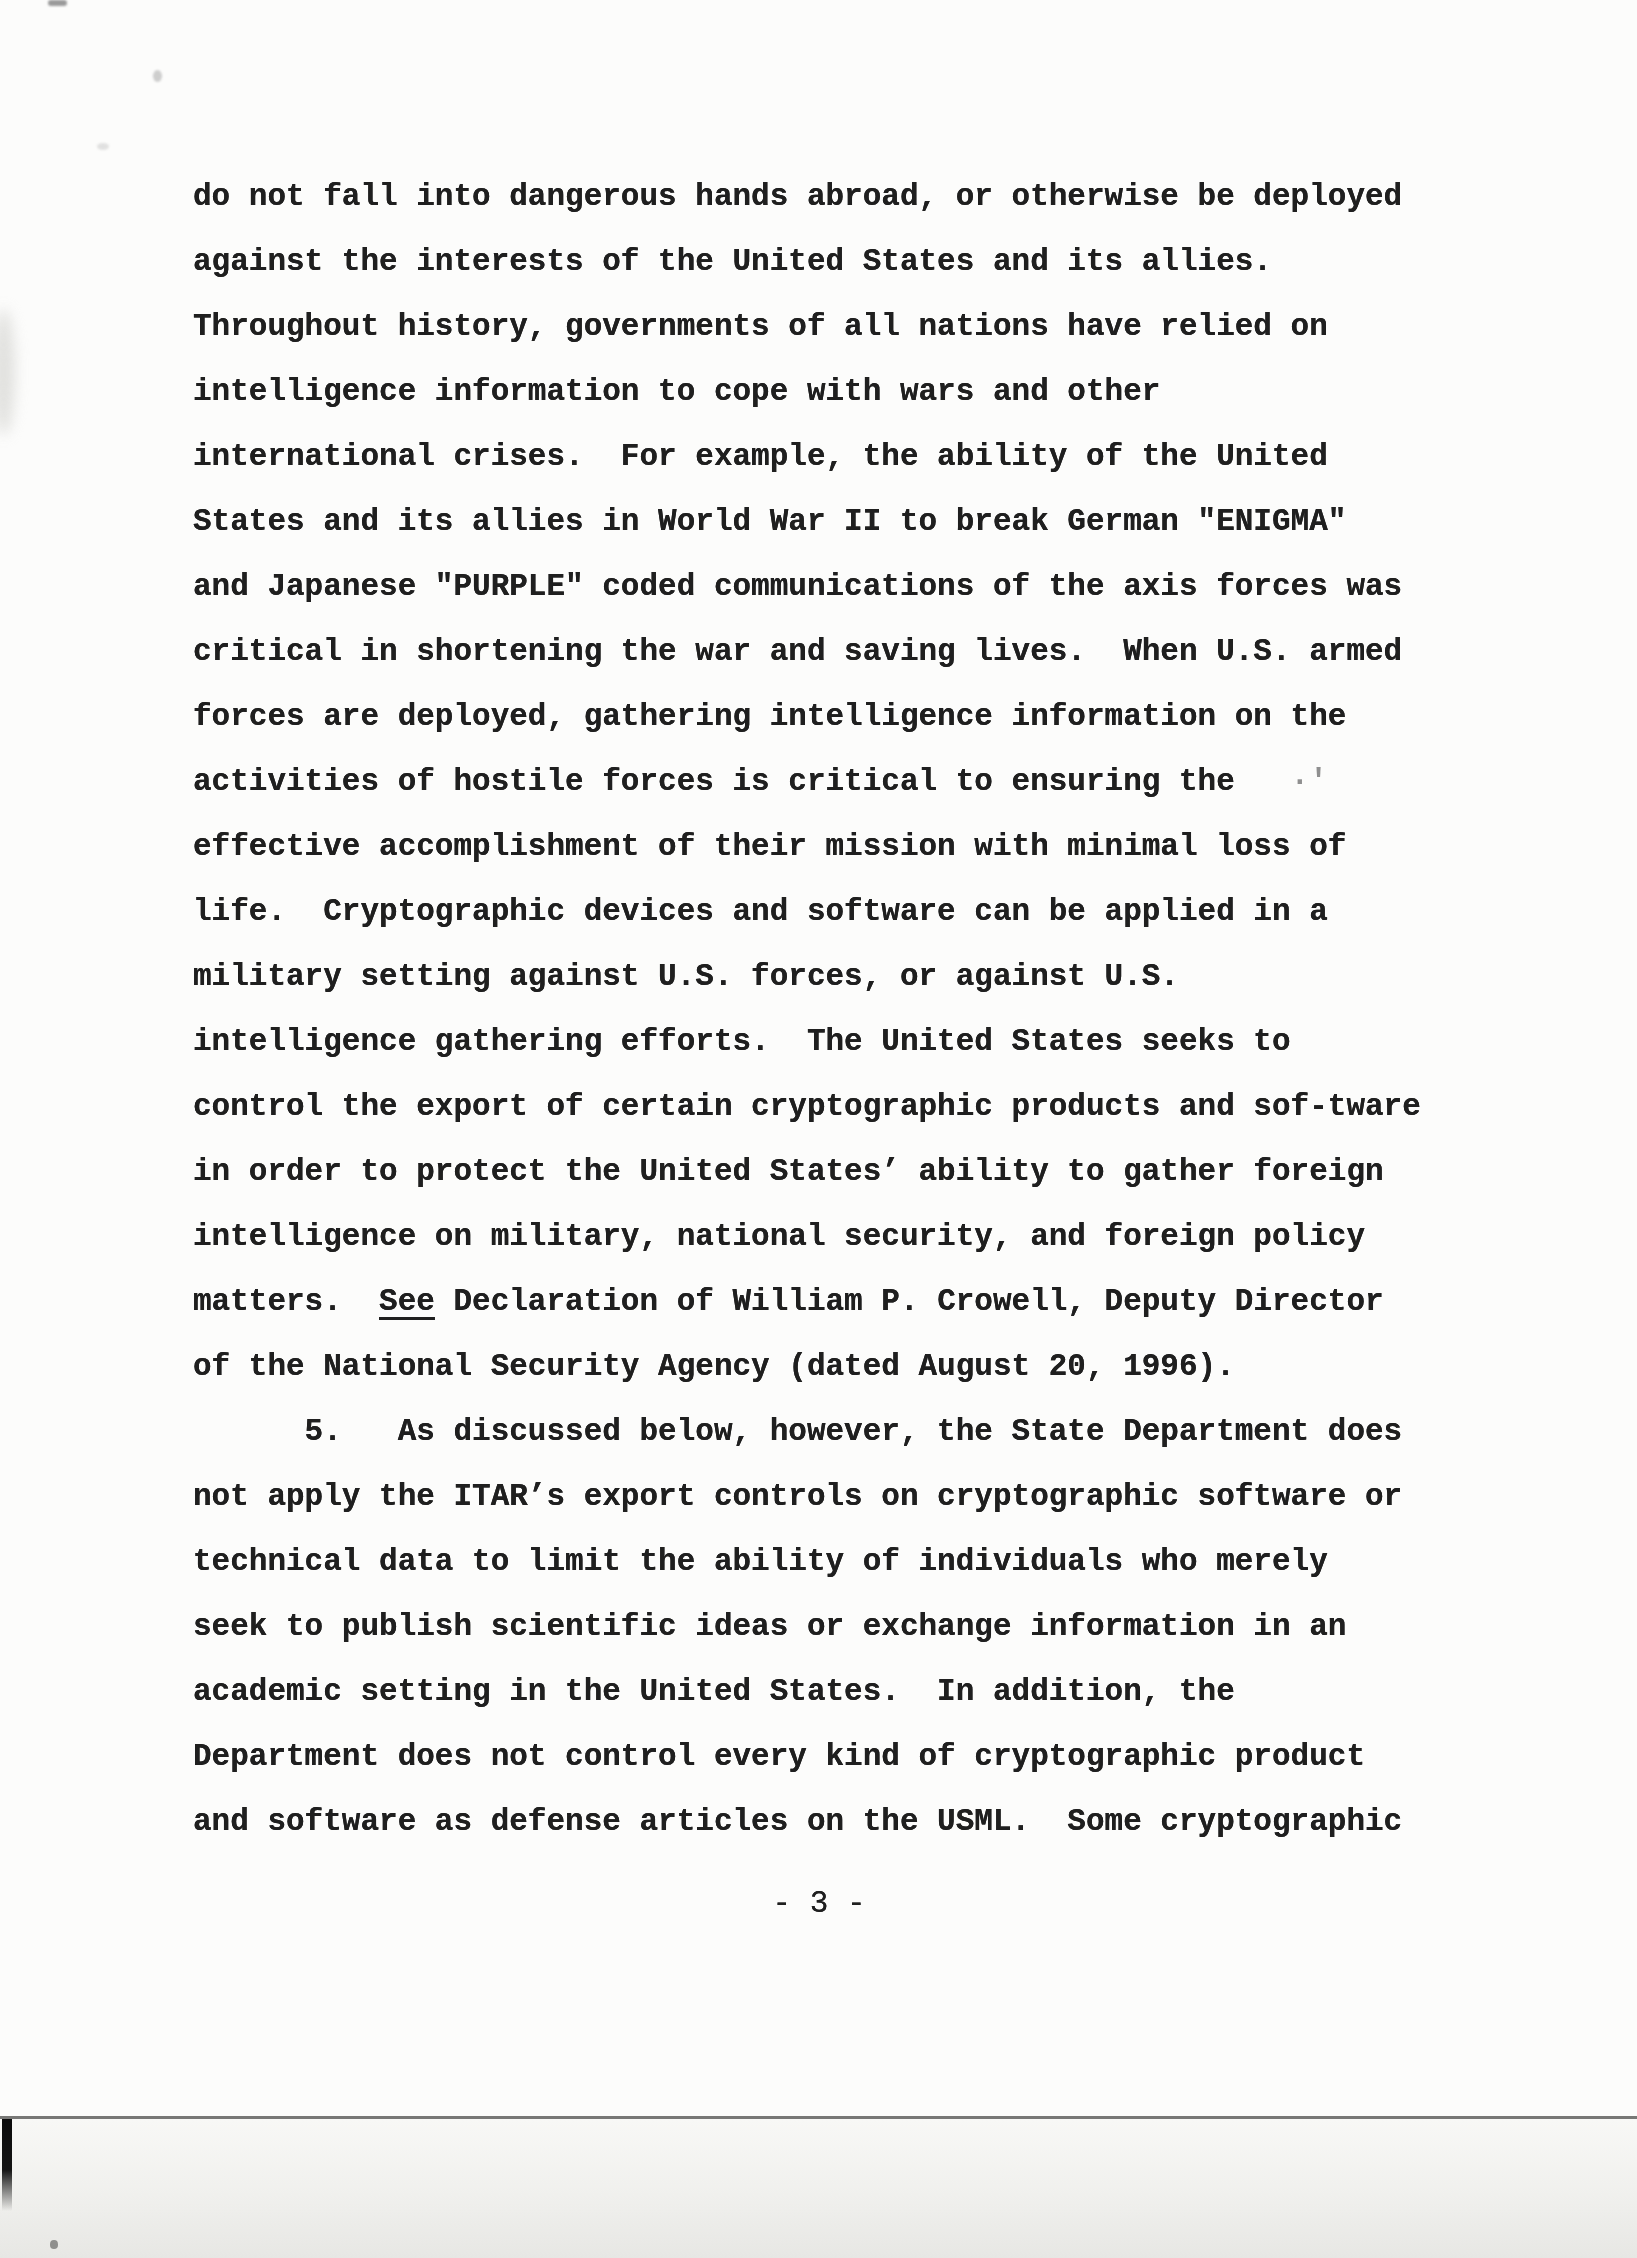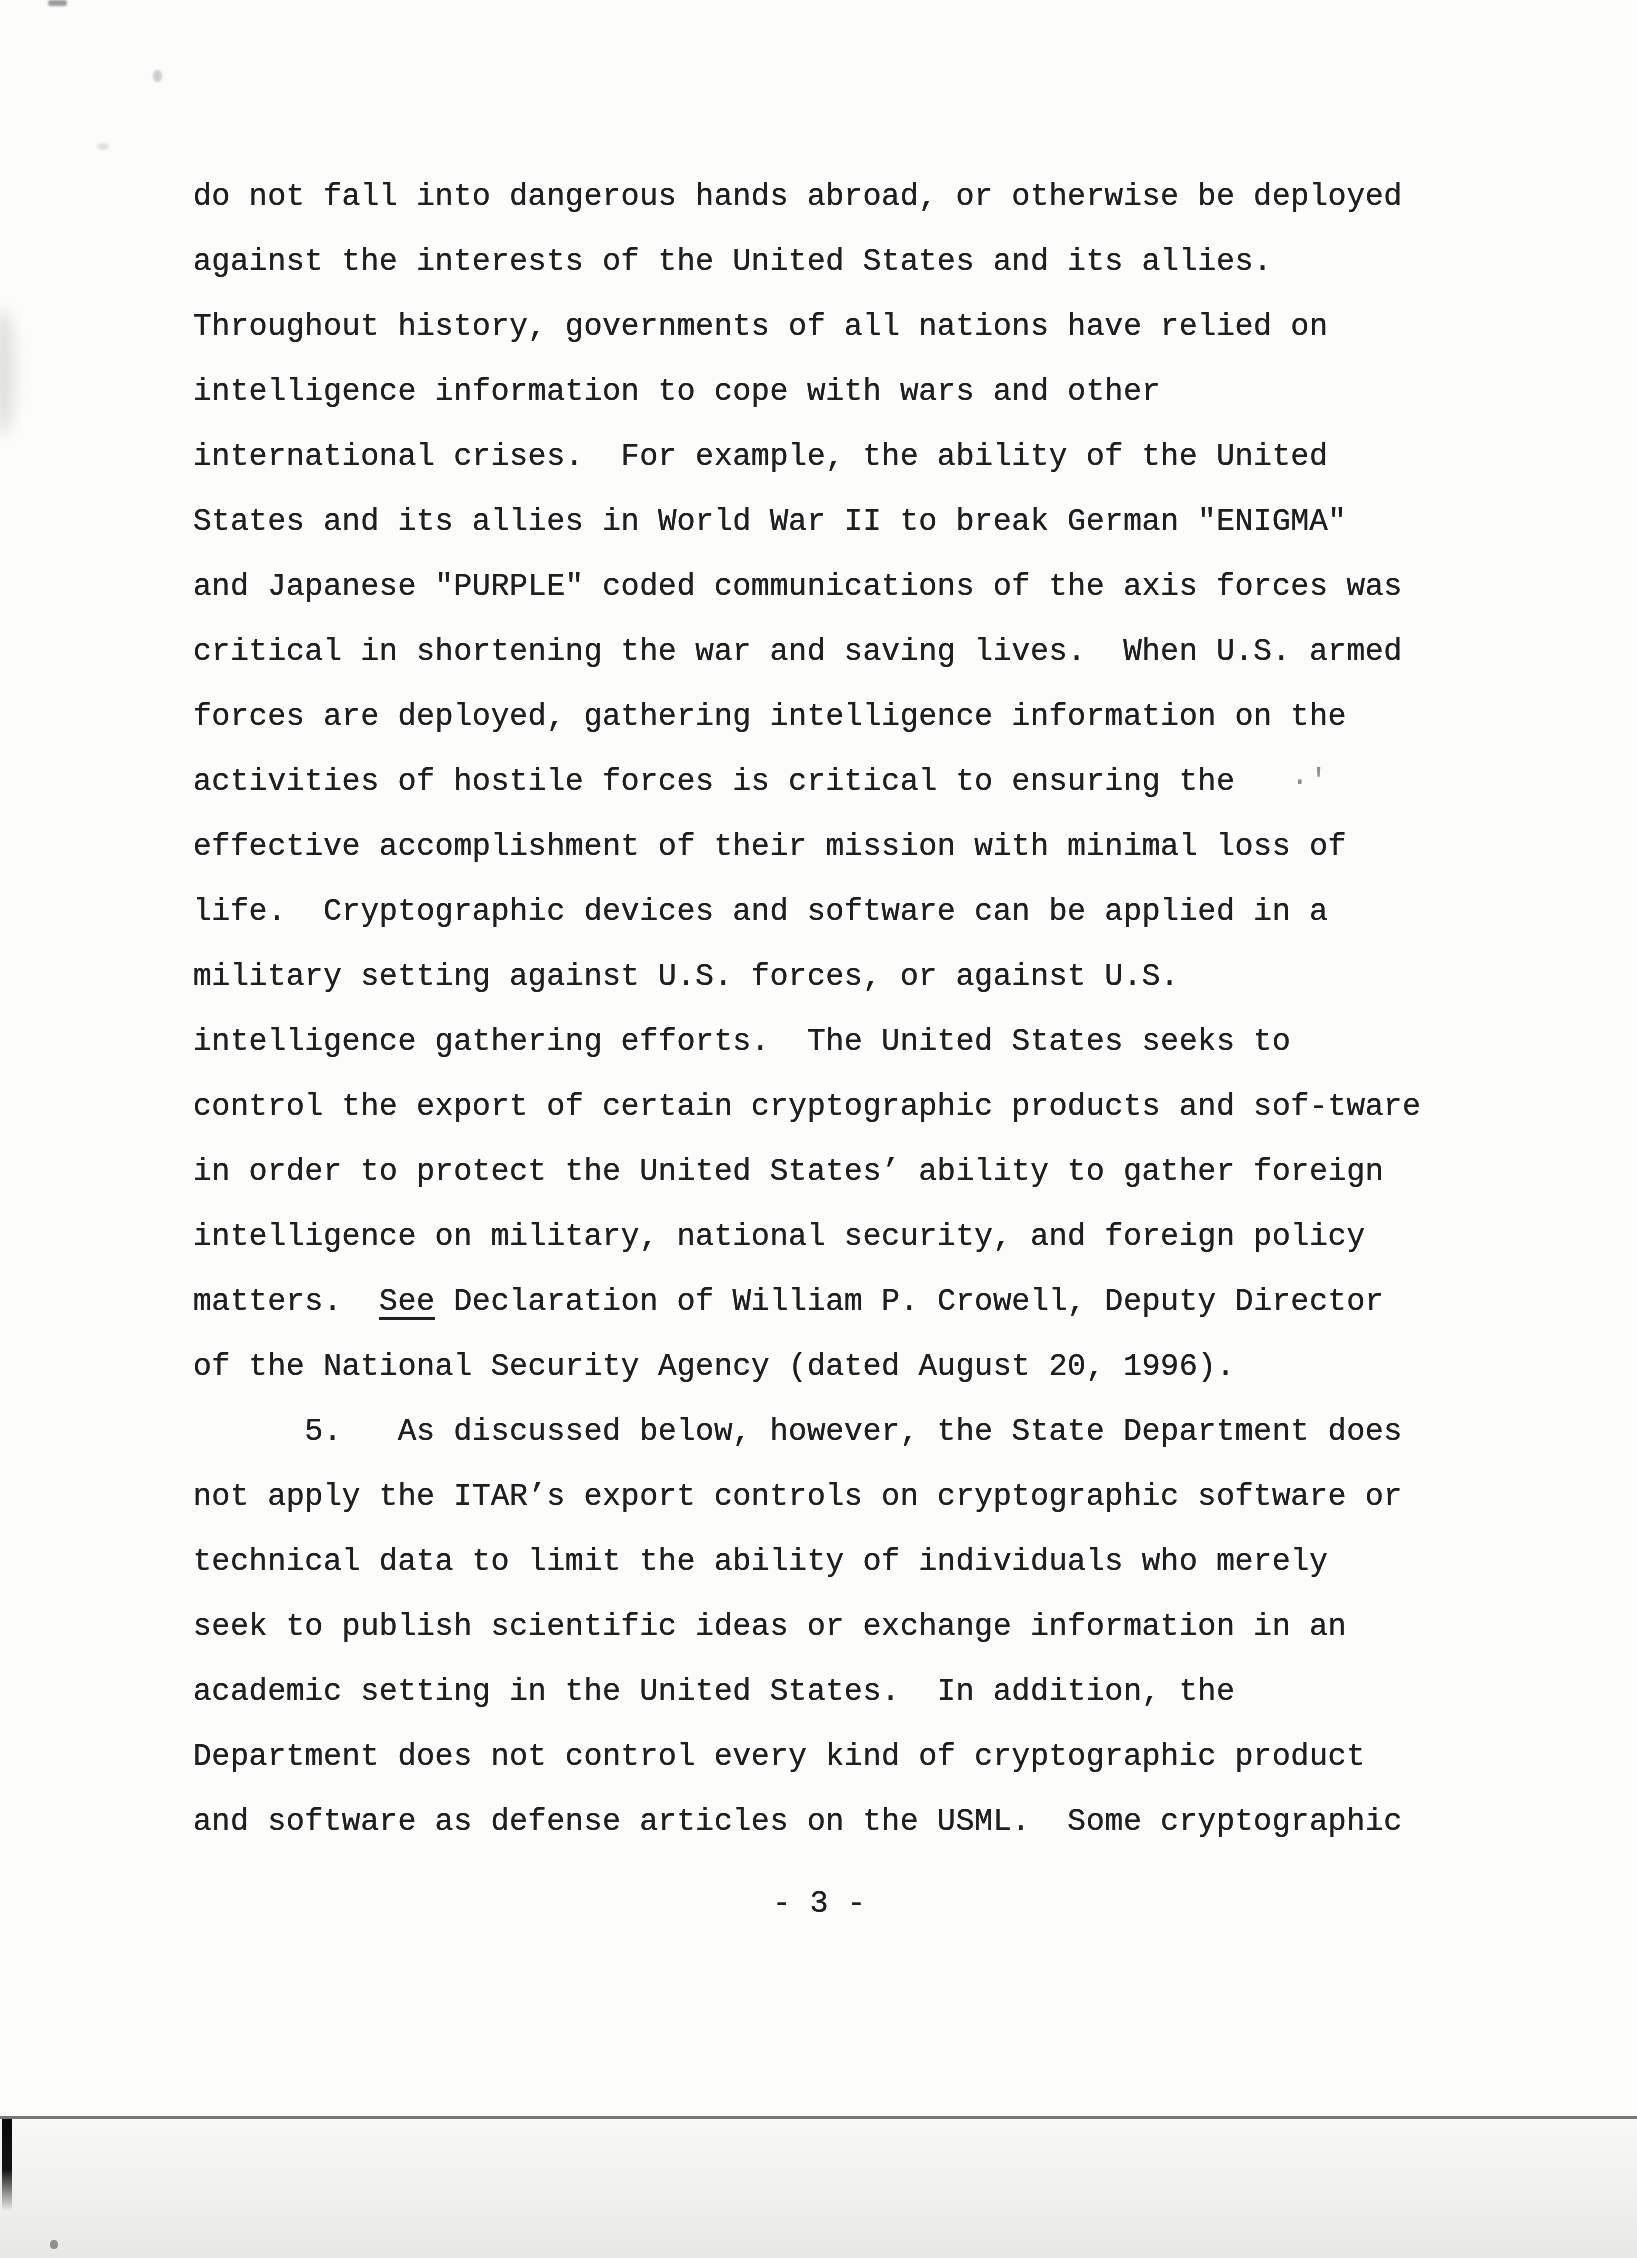--- a/index.html
+++ b/index.html
@@ -8,21 +8,21 @@
     background:#fcfcfb;
     font-family:"Liberation Mono","DejaVu Sans Mono",monospace;
   }
   .page{position:absolute;inset:0;}
   .page-text{
     position:absolute;left:193px;top:164px;
     font-size:31px;line-height:65px;color:#1f1f1f;
     white-space:pre;
     text-shadow:0 0 0.6px #1f1f1f;
   }
-  .line{height:65px;}
+  .line{height:65px;font-weight:bold;}
   .u{text-decoration:underline;text-decoration-thickness:2.9px;text-underline-offset:6.8px;}
   .faint{color:#8f8f8f;text-shadow:none;}
   .footer{
     position:absolute;top:1871px;left:0;width:1638px;text-align:center;
     font-size:31px;line-height:65px;color:#1f1f1f;
     text-shadow:0 0 0.6px #1f1f1f;white-space:pre;
   }
   
   .artifact{position:absolute;}
   .top-dash{top:0;left:48px;width:19.3px;height:5.8px;background:#9a9a9a;border-radius:2.9px;filter:blur(1px);}

